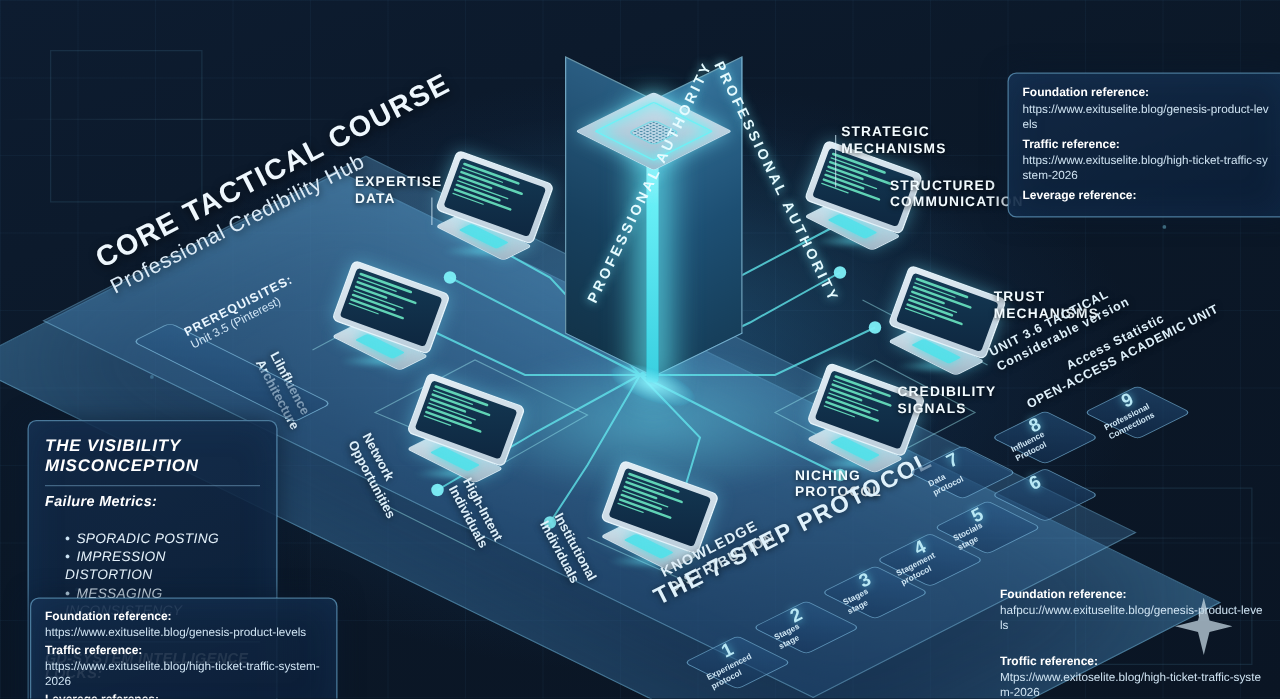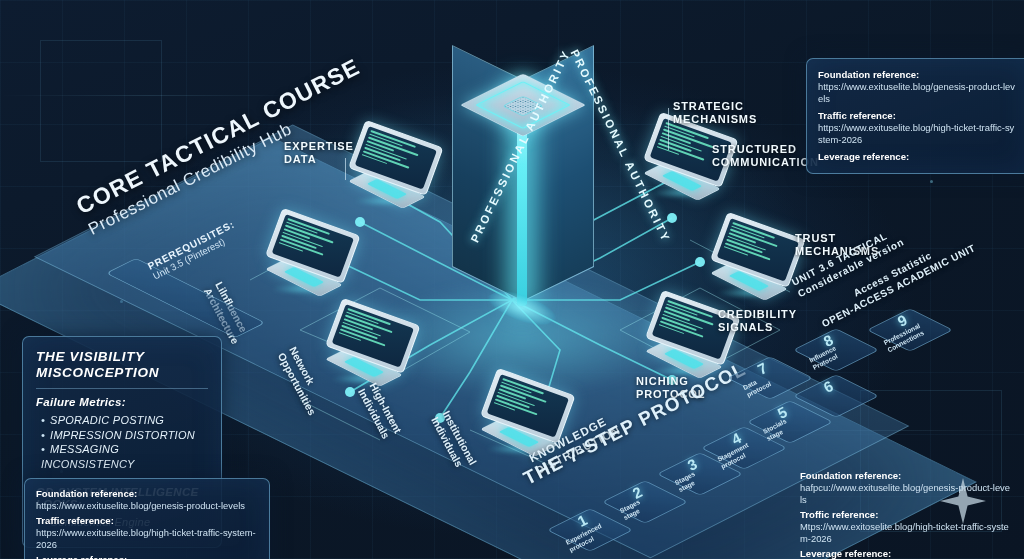--- a/index.html
+++ b/index.html
@@ -98,21 +98,21 @@
   .isolabel{position:absolute;font-weight:700;color:#dff0fa;white-space:pre-line;
     text-shadow:0 1px 5px rgba(0,0,0,.6);}
 
   
   .panel{position:absolute;border:1px solid rgba(125,195,235,.55);border-radius:7px;
     background:linear-gradient(160deg,rgba(18,42,72,.90),rgba(12,30,54,.92));
     box-shadow:0 0 20px rgba(10,25,45,.7), inset 0 0 30px rgba(40,95,150,.18);}
   .panel h3{margin:0;font-size:13.5px;font-weight:700;letter-spacing:.7px;line-height:16px;color:#ffffff;}
   .divider{height:1px;background:rgba(150,205,240,.38);margin:7px 0 7px 0;}
   .sub{font-size:11.5px;font-weight:700;color:#ffffff;letter-spacing:.3px;margin-bottom:2px;}
-  .bullets{margin:5px;padding:0;list-style:none;}
+  .bullets{margin:16px;padding:0;list-style:none;}
   .bullets li{font-size:11px;line-height:14.5px;color:#e4f1fa;letter-spacing:.25px;}
   .bullets li::before{content:"\2022";margin-right:5px;color:#cfe6f6;}
 
   .reflabel{font-size:9.6px;font-weight:700;color:#ffffff;line-height:12px;}
   .refurl{font-size:9.4px;color:#cfe3f2;line-height:12px;word-break:break-all;margin-bottom:5px;}
 
   .diamond{position:absolute;width:46px;height:46px;background:#c3d6e2;opacity:.75;
     clip-path:polygon(50% 0,60% 40%,100% 50%,60% 60%,50% 100%,40% 60%,0 50%,40% 40%);}
 
   
@@ -449,21 +449,21 @@
     <div class="reflabel">Foundation reference:</div>
     <div class="refurl" style="margin-bottom:3px;">https://www.exituselite.blog/genesis-product-levels</div>
     <div class="reflabel">Traffic reference:</div>
     <div class="refurl" style="margin-bottom:3px;">https://www.exituselite.blog/high-ticket-traffic-system-2026</div>
     <div class="reflabel">Leverege referenes:</div>
 
   </div>
 
   <div style="position:absolute;left:800px;top:470px;width:210px;">
     <div class="reflabel">Foundation reference:</div>
-    <div class="refurl" style="margin-bottom:3px;">hafpcu://www.exituselite.blog/genesis-product-levels</div>
+    <div class="refurl" style="margin-bottom:18px;">hafpcu://www.exituselite.blog/genesis-product-levels</div>
     <div class="reflabel">Troffic reference:</div>
     <div class="refurl" style="margin-bottom:3px;">Mtps://www.exitoselite.blog/high-ticket-traffic-system-2026</div>
     <div class="reflabel">Leverage reference:</div>
 
   </div>
 
   <div class="diamond" style="left:940px;top:478px;"></div>
 
 </div>
 

